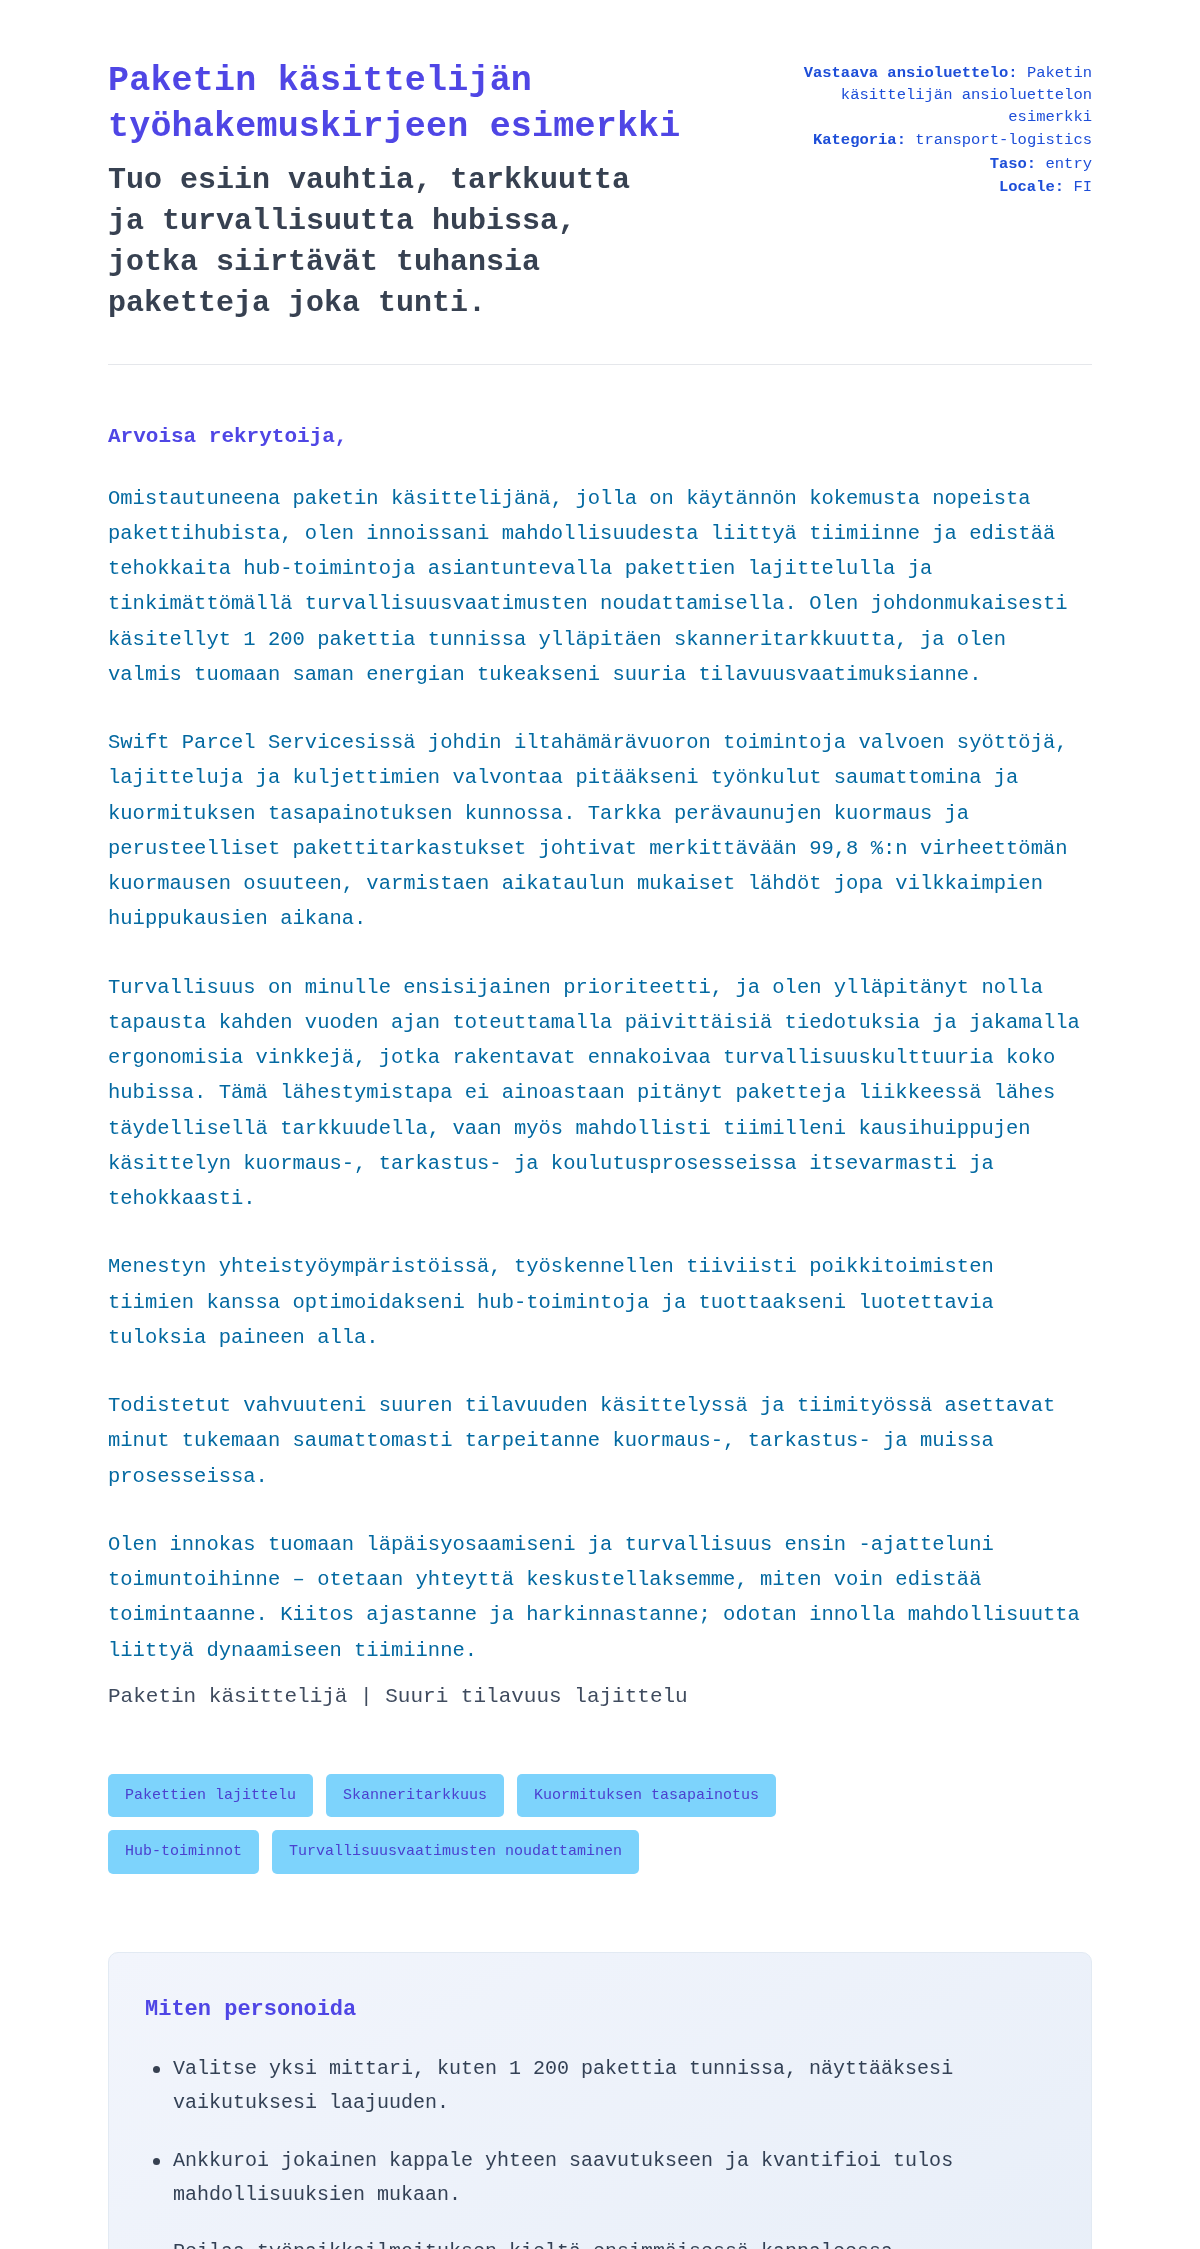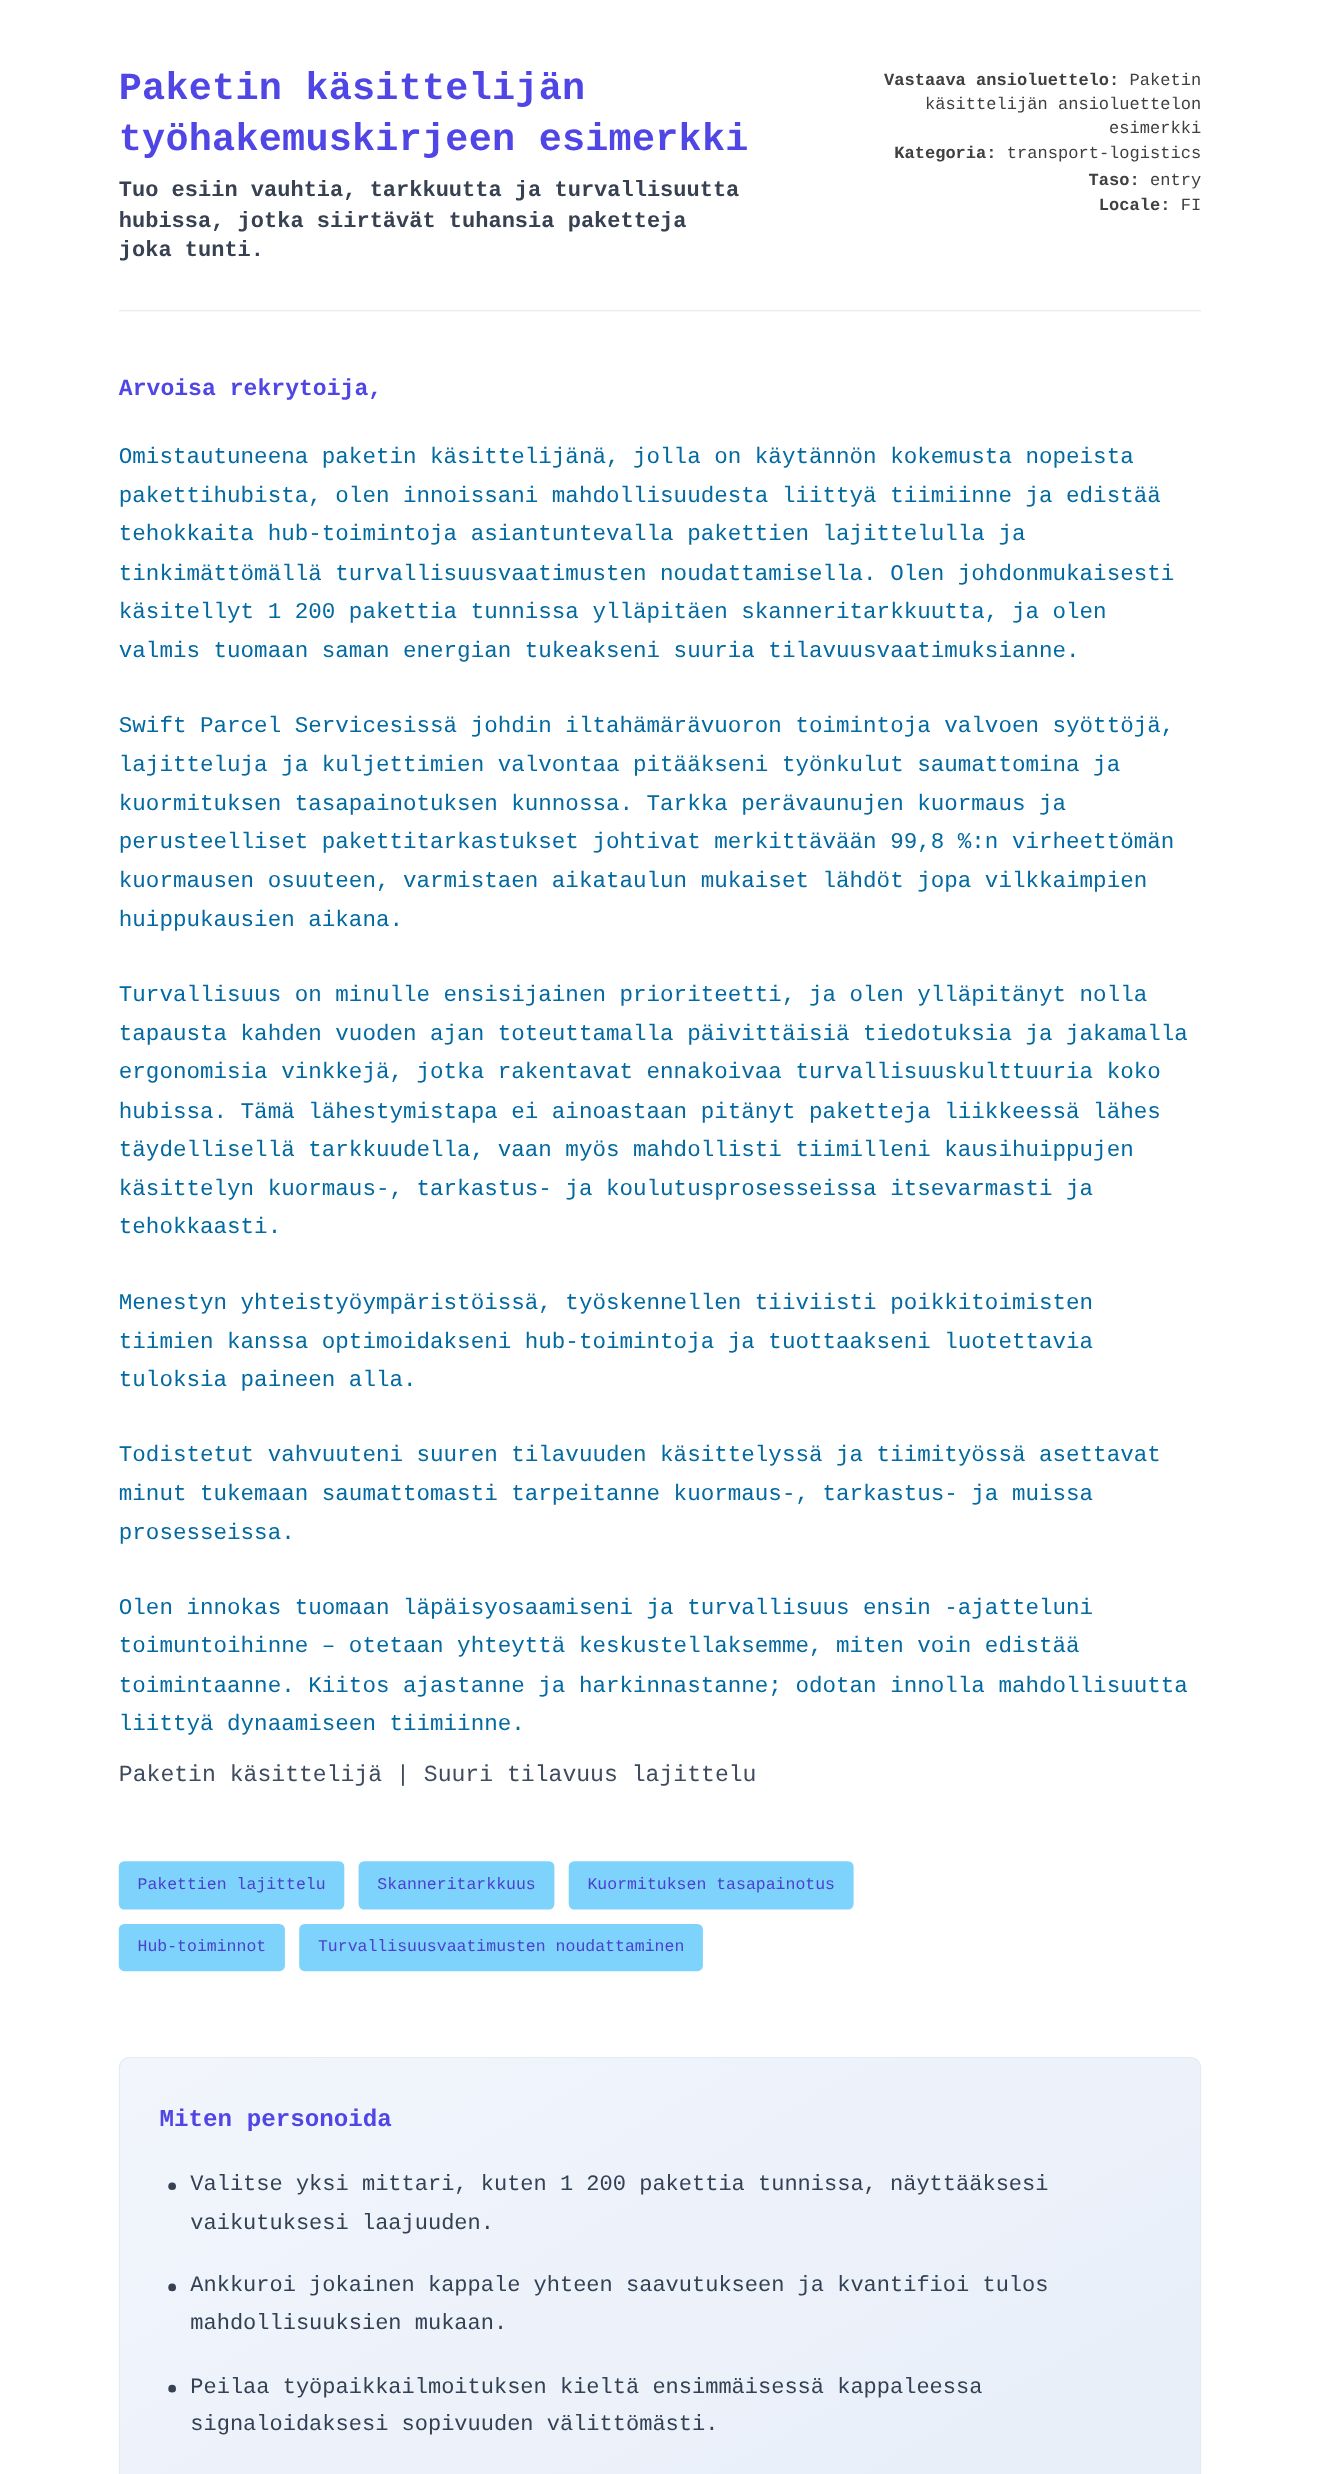--- a/index.html
+++ b/index.html
@@ -17,33 +17,33 @@
   .header-left { max-width: 620px; }
   .page-title {
     font-size: 35px;
     line-height: 1.32;
     font-weight: bold;
     color: #4f46e5;
     letter-spacing: 0.2px;
   }
   .page-subtitle {
     margin-top: 10px;
-    font-size: 20px;
+    font-size: 30px;
     line-height: 1.36;
     font-weight: bold;
     color: #374151;
     max-width: 575px;
   }
   .meta {
     flex-shrink: 0;
     width: 300px;
     text-align: right;
     font-size: 15.5px;
     line-height: 1.43;
-    color: #404040;
+    color: #1d4ed8;
     padding-top: 4px;
   }
   .meta-row { margin-bottom: 1px; }
   .meta-row strong { font-weight: bold; }
 
   .divider {
     border: none;
     border-top: 1px solid #e5e7eb;
     margin-top: 40px;
   }

